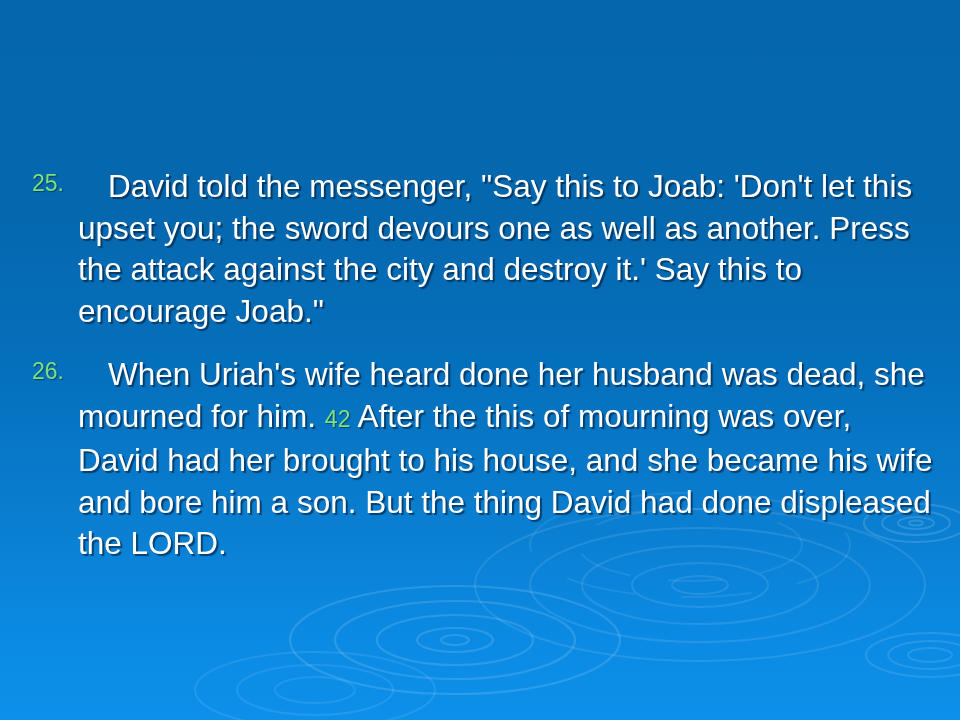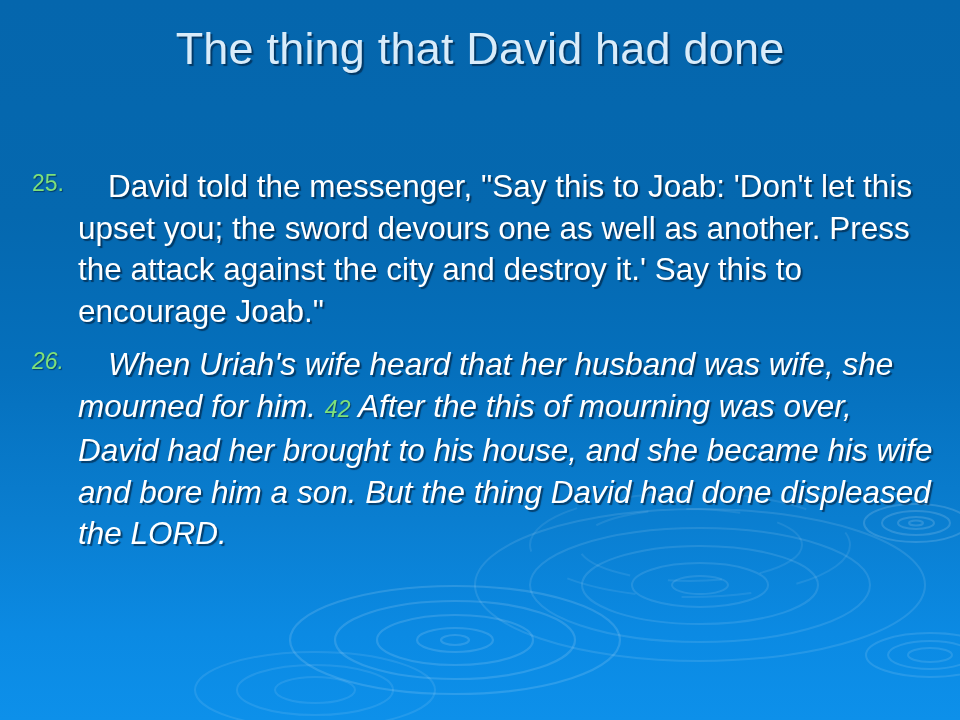--- a/index.html
+++ b/index.html
@@ -54,27 +54,27 @@
   .body-block {
     position: absolute;
     left: 26px;
     top: 166px;
     width: 908px;
     z-index: 2;
   }
   .para {
     position: relative;
     padding-left: 52px;
-    margin-bottom: 12px;
+    margin-bottom: 22px;
     color: #ffffff;
     font-size: 31.5px;
     line-height: 41.5px;
     text-shadow: 2px 2px 1px rgba(0,26,52,0.62);
   }
-  .para:last-child { margin-bottom: 10px; font-style: italic; }
+  .para:last-child { margin-bottom: 10px; }
   .para-num {
     position: absolute;
     left: 6px;
     top: 6px;
     width: 44px;
     color: #7ee07a;
     font-size: 23px;
     line-height: 23px;
     text-align: left;
     text-shadow: 1px 1px 1px rgba(0,26,52,0.55);
@@ -134,29 +134,28 @@
       <ellipse cx="315" cy="690" rx="40" ry="13"></ellipse>
     </g>
     <g stroke="#ffffff" fill="none" opacity="0.08" stroke-width="2">
 
       <ellipse cx="690" cy="545" rx="160" ry="52" stroke-dasharray="70 46"></ellipse>
       <ellipse cx="690" cy="545" rx="112" ry="36" stroke-dasharray="54 38"></ellipse>
     </g>
   </svg>
 
   <div class="title-block">
-    <div class="title-line">The thing that David had done</div>
   </div>
 
   <div class="body-block">
 
     <div class="para">
       <span class="para-num">25.</span>
       <span class="para-text"><span class="lead"></span><span>David told the messenger, "Say this to Joab: 'Don't let this upset you; the sword devours one as well as another. Press the attack against the city and destroy it.' Say this to encourage Joab."</span></span>
     </div>
 
     <div class="para">
       <span class="para-num">26.</span>
-      <span class="para-text"><span class="lead"></span><span>When Uriah's wife heard that her husband was wife, she mourned for him. </span><span class="vnum">42</span><span> After the this of mourning was over, David had her brought to his house, and she became his wife and bore him a son. But the thing David had done displeased the LORD.</span></span>
+      <span class="para-text"><span class="lead"></span><span>When Uriah's wife heard done her husband was dead, she mourned for him. </span><span class="vnum">42</span><span> After the this of mourning was over, David had her brought to his house, and she became his wife and bore him a son. But the thing David had done displeased the LORD.</span></span>
     </div>
 
   </div>
 </div>
 
 </body></html>

